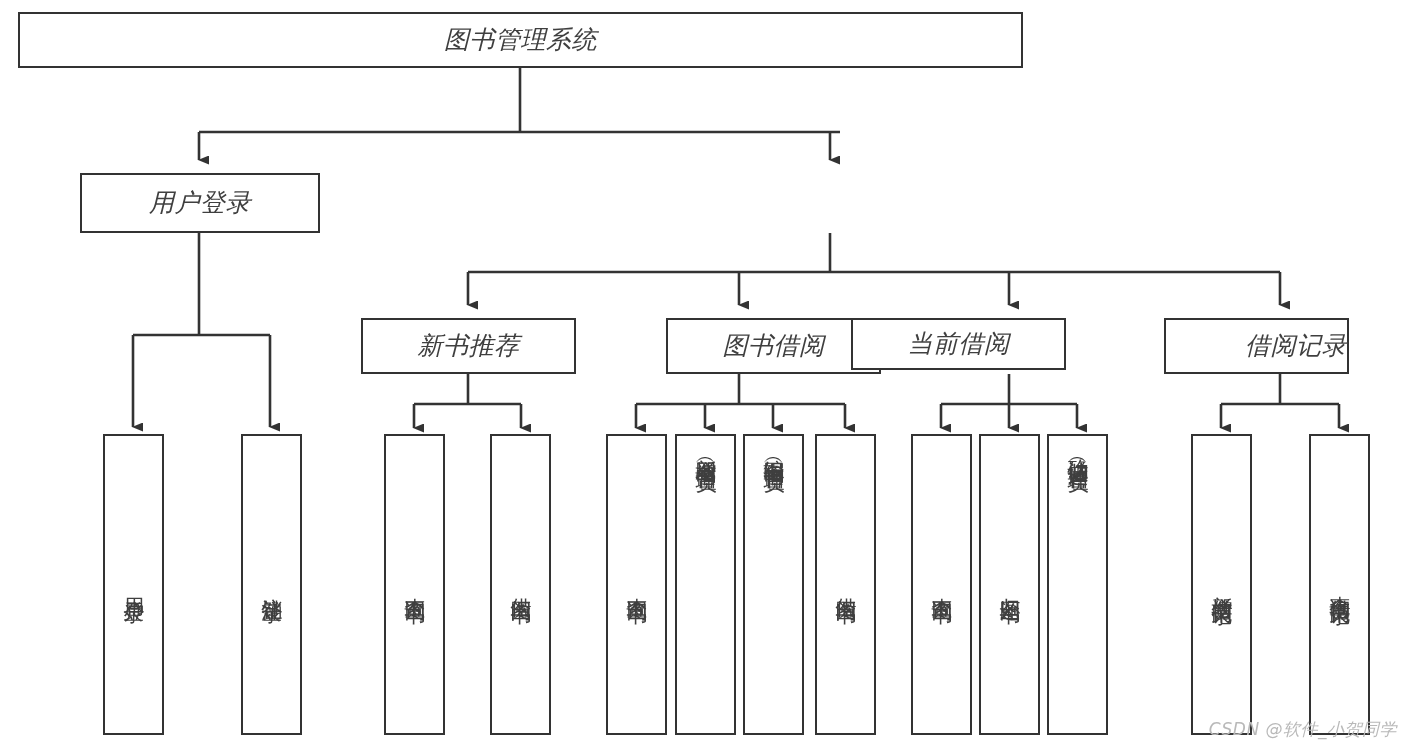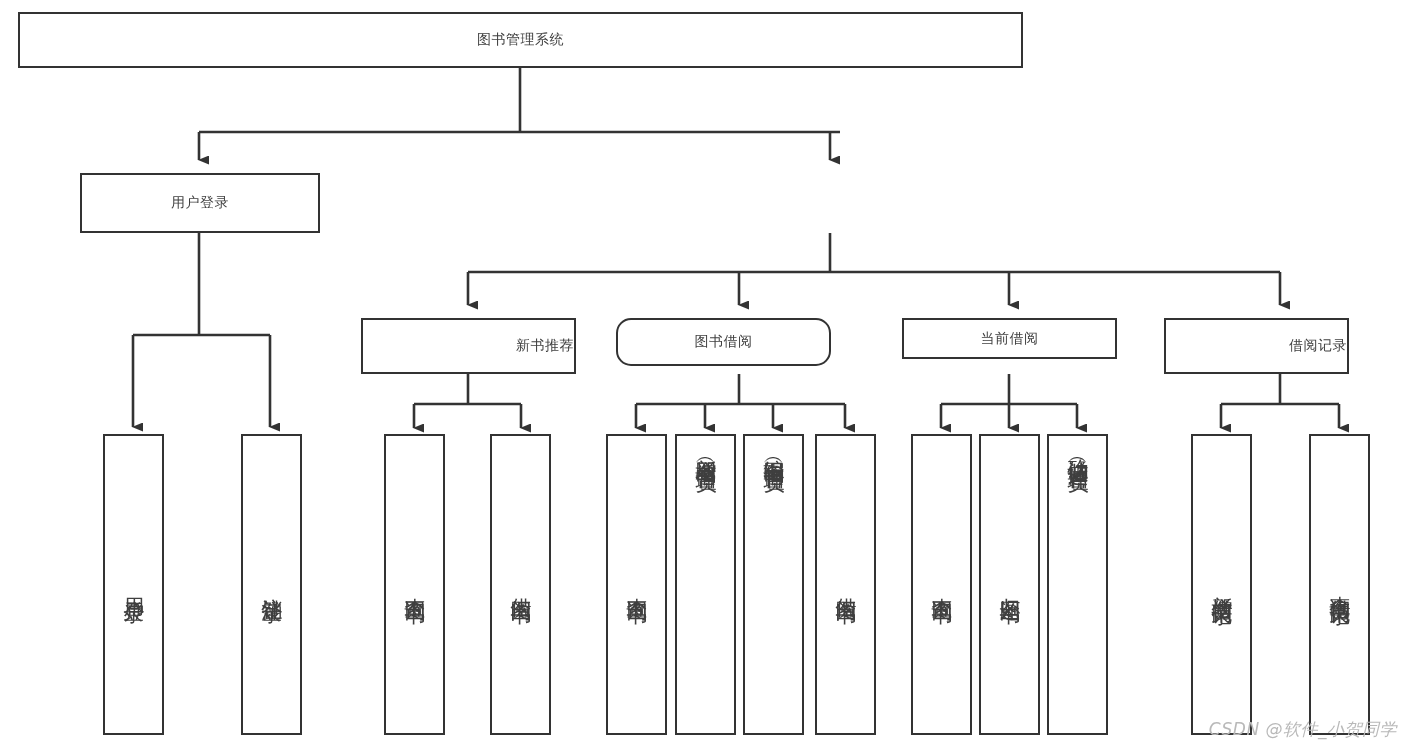--- a/index.html
+++ b/index.html
@@ -36,21 +36,22 @@
     color: #3a3a3a;
   }
   .node-label {
     display: block;
     text-align: center;
     line-height: 1.12;
     color: #3f3f3f;
     letter-spacing: 0.5px;
   }
   .node-horizontal .node-label {
-    font-size: 14px;
+    font-size: 25px;
+    font-style: italic;
   }
   .node-vertical {
     padding: 6px 2px;
     align-items: flex-start;
   }
   .node-vertical .node-label {
     writing-mode: vertical-rl;
     text-orientation: upright;
     font-size: 21px;
     line-height: 1.0;
@@ -135,29 +136,29 @@
 
   <div class="node-box node-horizontal" style="left:18px; top:12px; width:1005px; height:56px;">
     <span class="node-label">图书管理系统</span>
   </div>
 
   <div class="node-box node-horizontal" style="left:80px; top:173px; width:240px; height:60px;">
     <span class="node-label">用户登录</span>
   </div>
 
 
-  <div class="node-box node-horizontal" style="left:361px; top:318px; width:215px; height:56px;justify-content:flex-end;">
+  <div class="node-box node-horizontal" style="left:361px; top:318px; width:215px; height:56px;">
     <span class="node-label">新书推荐</span>
   </div>
 
-  <div class="node-box node-horizontal" style="left:616px; top:318px; width:215px; height:48px;border-radius:15px;">
+  <div class="node-box node-horizontal" style="left:666px; top:318px; width:215px; height:56px;">
     <span class="node-label">图书借阅</span>
   </div>
 
-  <div class="node-box node-horizontal" style="left:902px; top:318px; width:215px; height:41px;">
+  <div class="node-box node-horizontal" style="left:851px; top:318px; width:215px; height:52px;">
     <span class="node-label">当前借阅</span>
   </div>
 
   <div class="node-box node-horizontal" style="left:1164px; top:318px; width:185px; height:56px;justify-content:flex-end;">
     <span class="node-label">借阅记录</span>
   </div>
 
   <div class="node-box node-vertical mid-text" style="left:103px; top:434px; width:61px; height:301px;">
     <span class="node-label">用户登录</span>
   </div>

